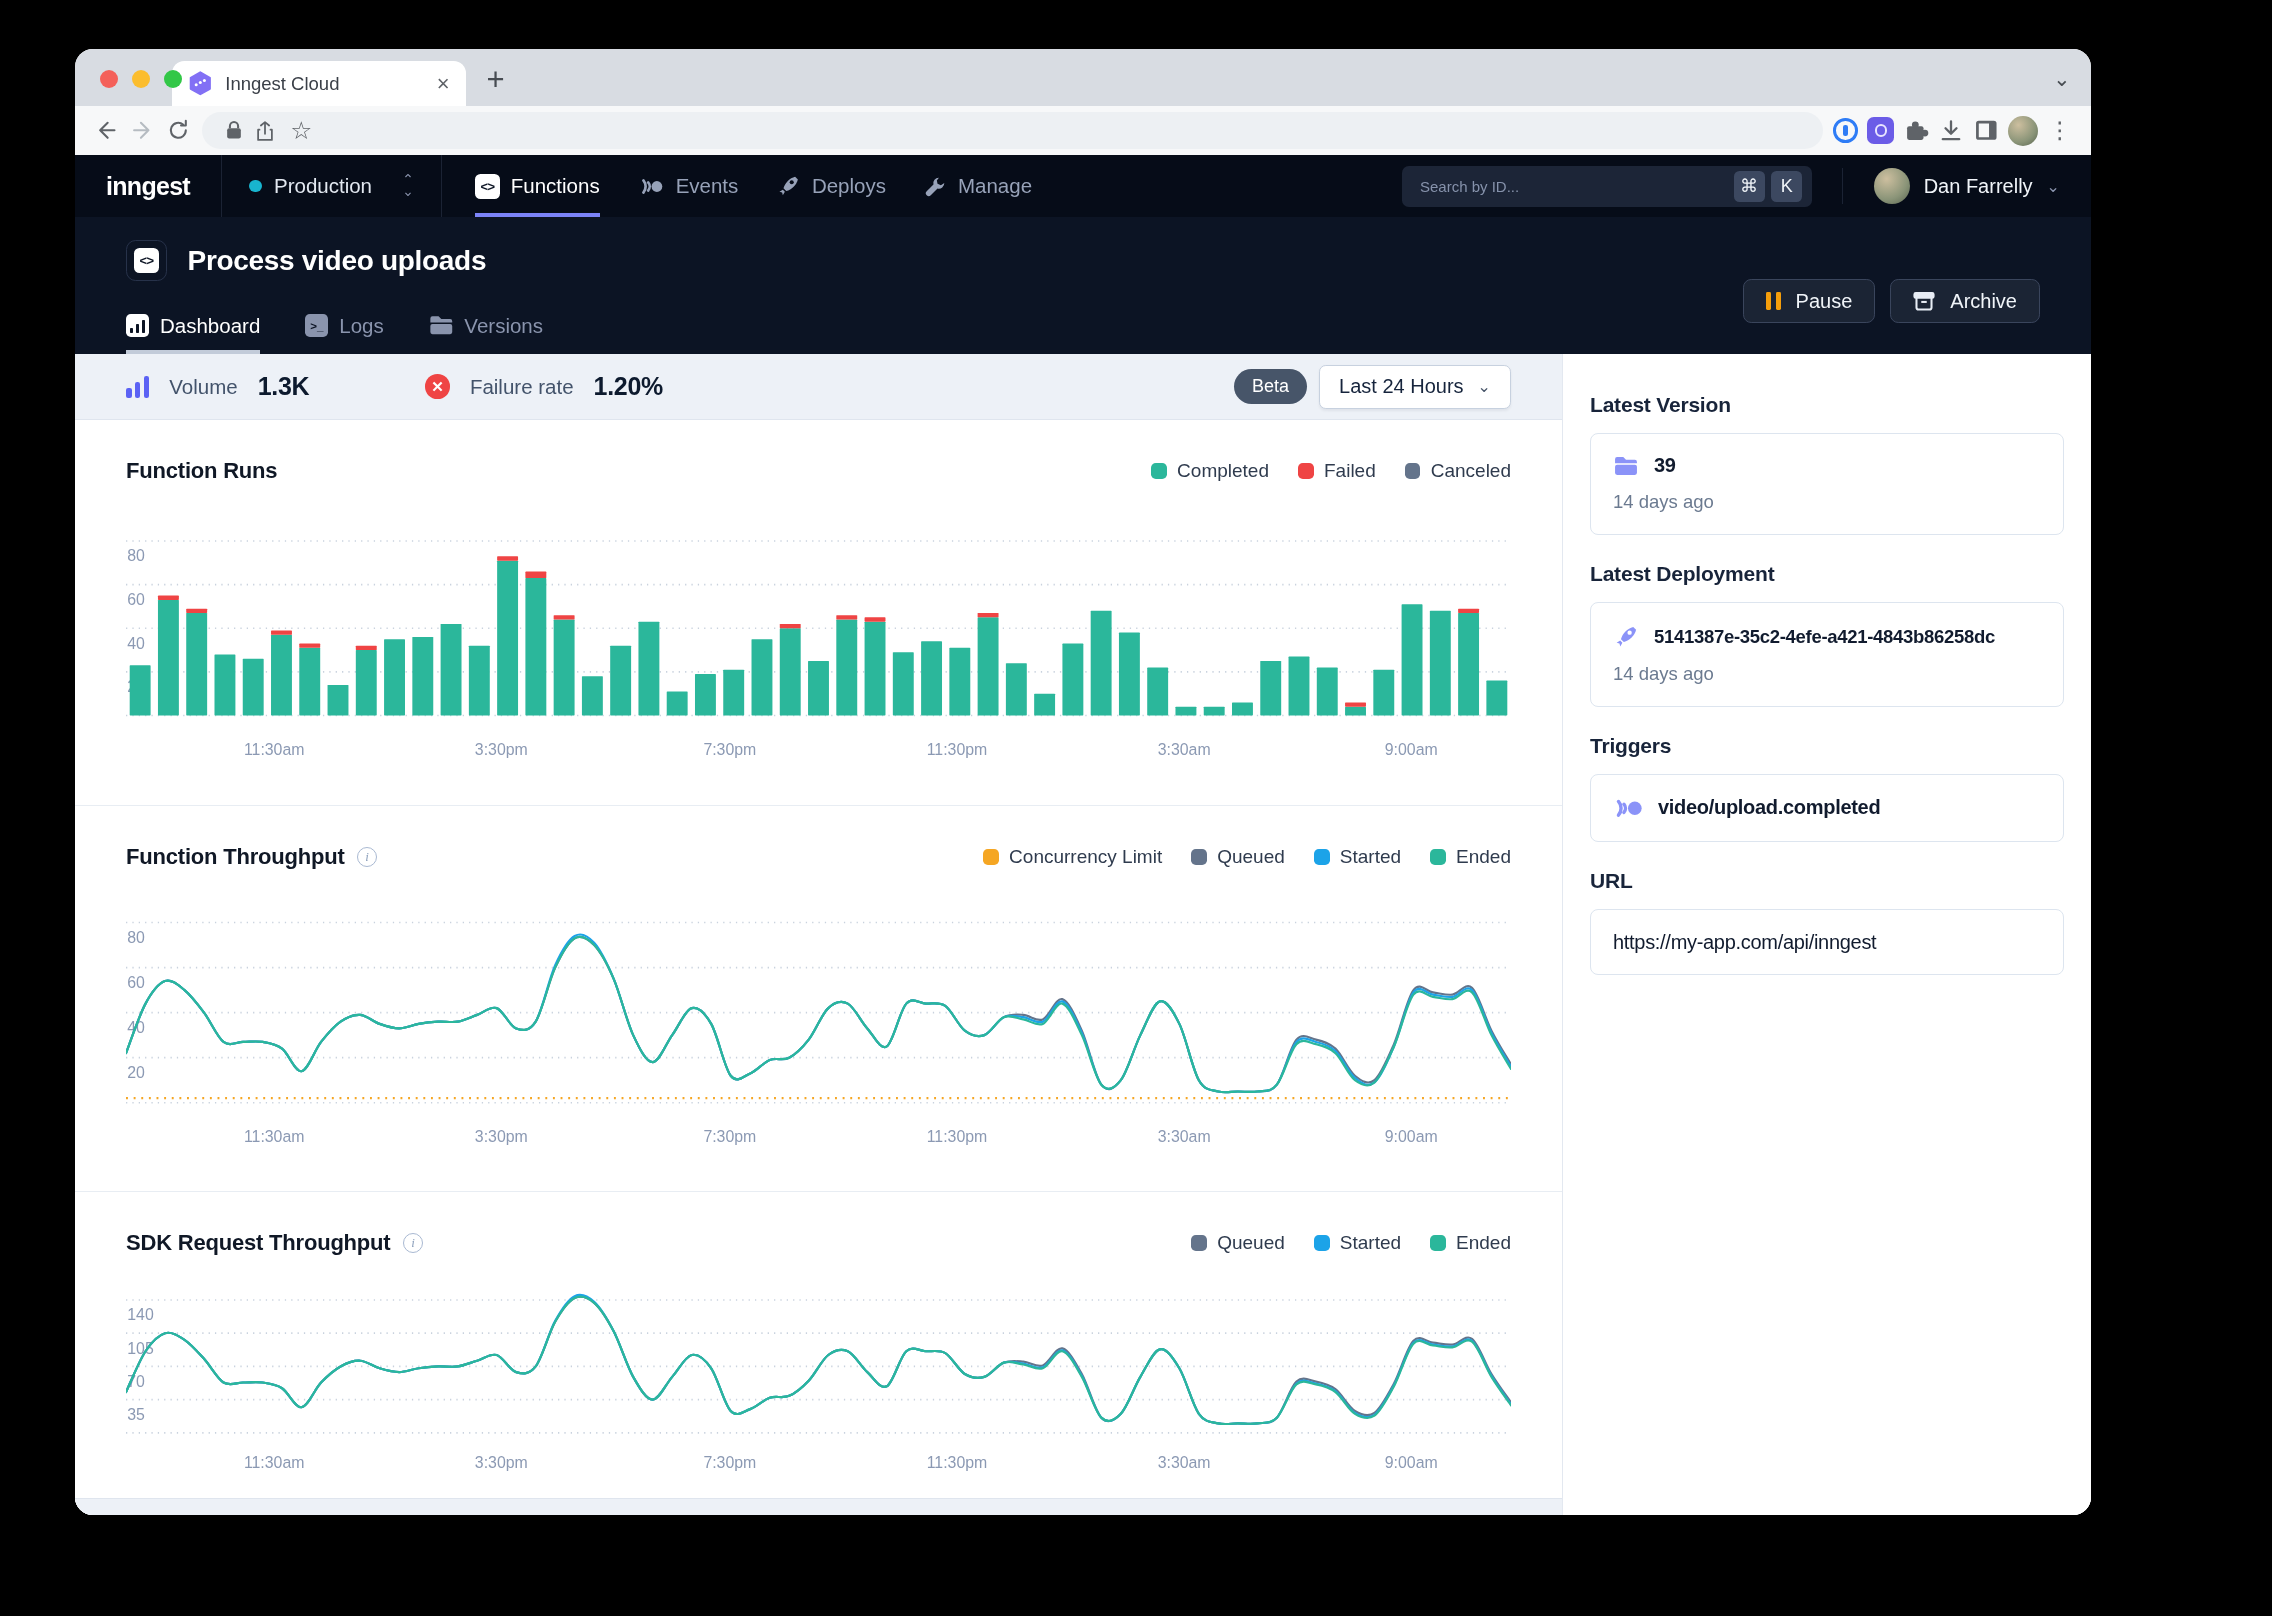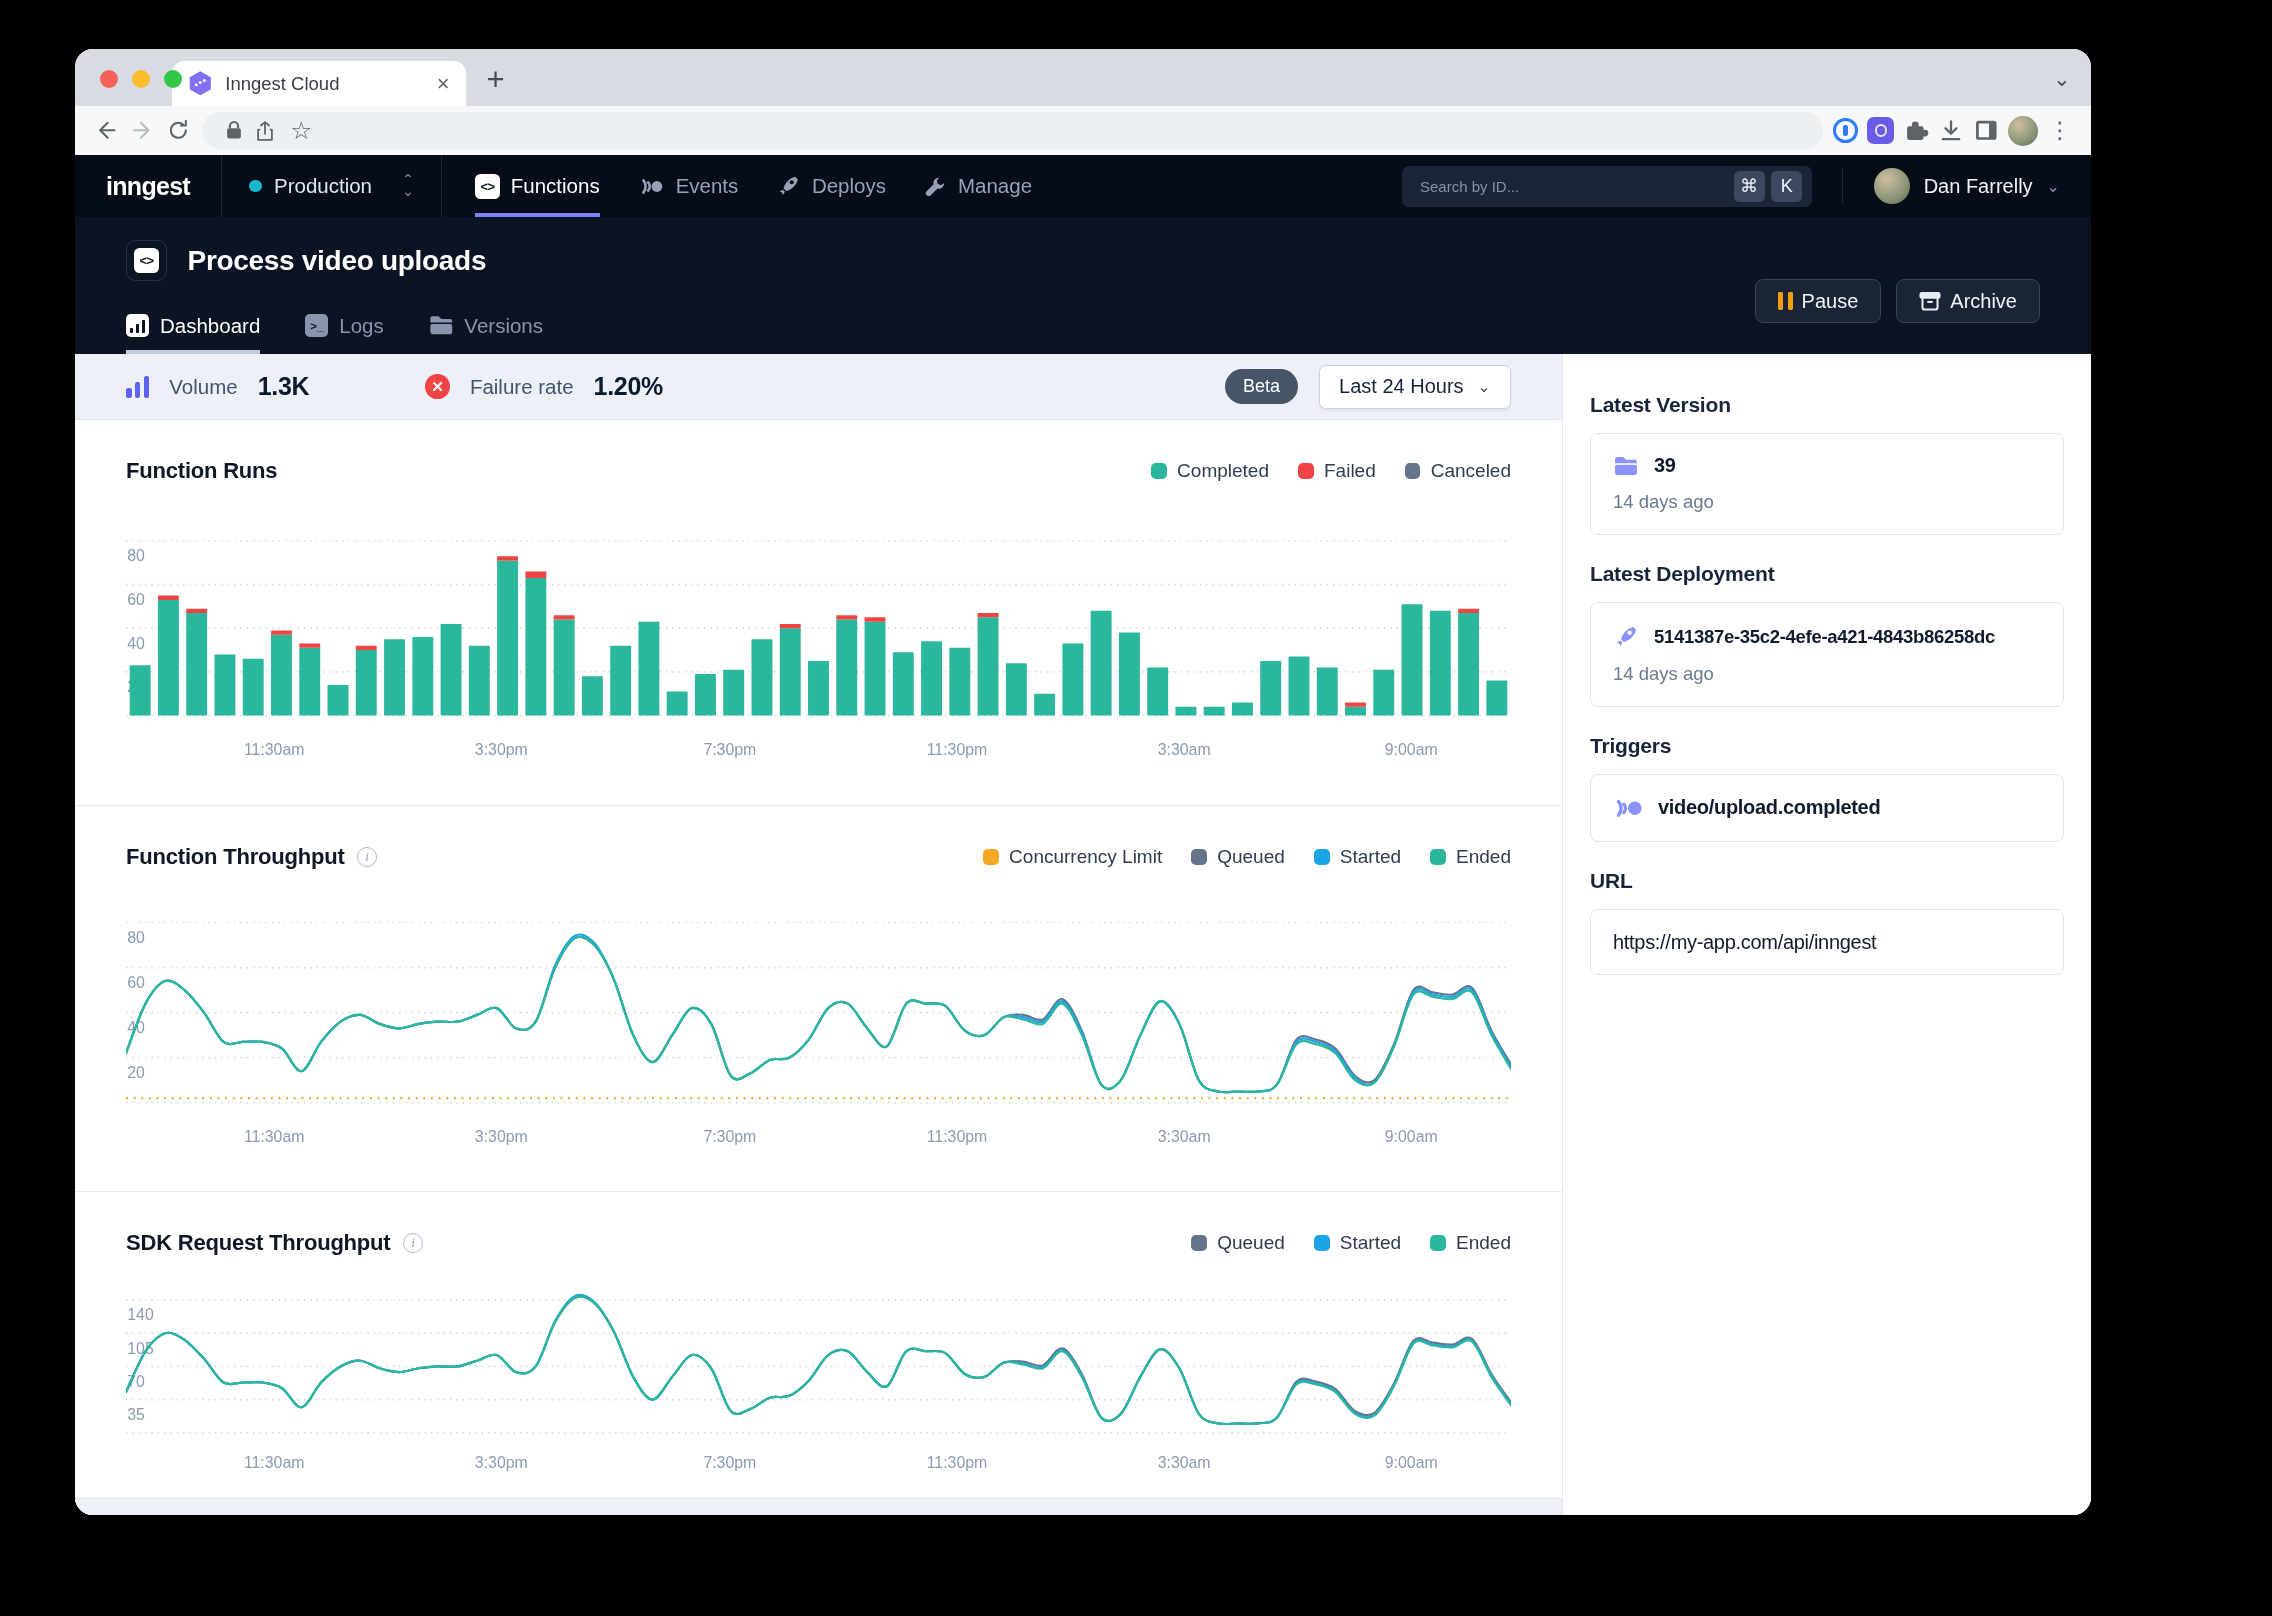--- a/index.html
+++ b/index.html
@@ -58,35 +58,35 @@
   .fnicon{width:41px;height:41px;border:1.4px solid #27324a;border-radius:9.6px;display:flex;align-items:center;justify-content:center}
   .fnicon .codetile{width:24.6px;height:24.6px}
   .pagetitle{font-size:28px;font-weight:650;letter-spacing:-0.3px}
   .headtabs{position:absolute;left:51px;bottom:0;display:flex;gap:45px}
   .htab{display:flex;align-items:center;gap:11px;font-size:20.5px;color:#8a94ad;padding-bottom:12.3px;border-bottom:4.1px solid transparent}
   .htab.active{color:#fff;border-bottom-color:#c2cbd9}
   .dashtile{width:23px;height:23px;background:#fff;border-radius:4.8px;display:flex;align-items:flex-end;justify-content:center;gap:2.7px;padding-bottom:4.1px}
   .dashtile i{display:block;width:3.4px;background:#0c1424;border-radius:0.7px}
   .logstile{width:23px;height:23px;background:#8a94ad;border-radius:4.8px;color:#0c1424;font-size:11.6px;font-weight:700;display:flex;align-items:center;justify-content:center}
   .headactions{position:absolute;right:51px;top:62px;display:flex;gap:15px}
-  .hbtn{display:flex;align-items:center;gap:9px;background:#1b2434;border:1.4px solid #3a455c;border-radius:8.2px;height:44px;padding:0 22px;font-size:20px;color:#f1f5f9}
+  .hbtn{display:flex;align-items:center;gap:15px;background:#1b2434;border:1.4px solid #3a455c;border-radius:8.2px;height:44px;padding:0 22px;font-size:20px;color:#f1f5f9}
   .pauseglyph{display:flex;gap:4.8px}
   .pauseglyph i{display:block;width:4.8px;height:18px;background:#f59e0b;border-radius:1.4px}
 
   
   .content{display:flex;height:1161px;background:#fff}
   .main{flex:1;min-width:0;overflow:hidden;border-right:1.4px solid #e3e8f0;background:#fff}
   .statsbar{height:66px;background:#edf1f7;border-bottom:1.4px solid #dfe5ee;display:flex;align-items:center;padding:0 51px}
   .stat{display:flex;align-items:center;gap:20px;margin-right:116px}
   .statlabel{font-size:20.5px;color:#43536b}
   .statvalue{font-size:25px;font-weight:700;color:#0d1a2e;letter-spacing:-0.3px}
   .volbars{display:flex;align-items:flex-end;gap:3.4px;height:23px}
   .volbars i{display:block;width:5.5px;border-radius:2.1px;background:#5b62f4}
   .failicon{width:24.6px;height:24.6px;border-radius:50%;background:#ef4444;color:#fff;font-size:15px;font-weight:700;display:flex;align-items:center;justify-content:center}
-  .rightstats{margin-left:auto;display:flex;align-items:center;gap:21px}
+  .rightstats{margin-left:auto;display:flex;align-items:center;gap:12px}
   .beta{background:#475569;color:#fff;font-size:18px;border-radius:683px;padding:6.8px 18px}
   .rangesel{display:flex;align-items:center;gap:13.7px;background:#fff;border:1.4px solid #c7d1df;border-radius:6.8px;height:44px;padding:0 19px;font-size:20px;color:#16243c;box-shadow:0 1.4px 2.7px rgba(15,23,42,.06)}
   .selchev{color:#475569;font-size:16.4px}
 
   .panel{padding:36px 51px 0;border-bottom:1.4px solid #e8edf3}
   .panel.p1,.panel.p2{height:386px}
   .panel.p3{height:306px;border-bottom:none}
   .trow{display:flex;justify-content:space-between;align-items:center;margin-bottom:16.4px;height:30px}
   .tleft{display:flex;align-items:center;gap:12.3px}
   .ctitle{font-size:22px;font-weight:700;color:#101826;letter-spacing:-0.2px}

